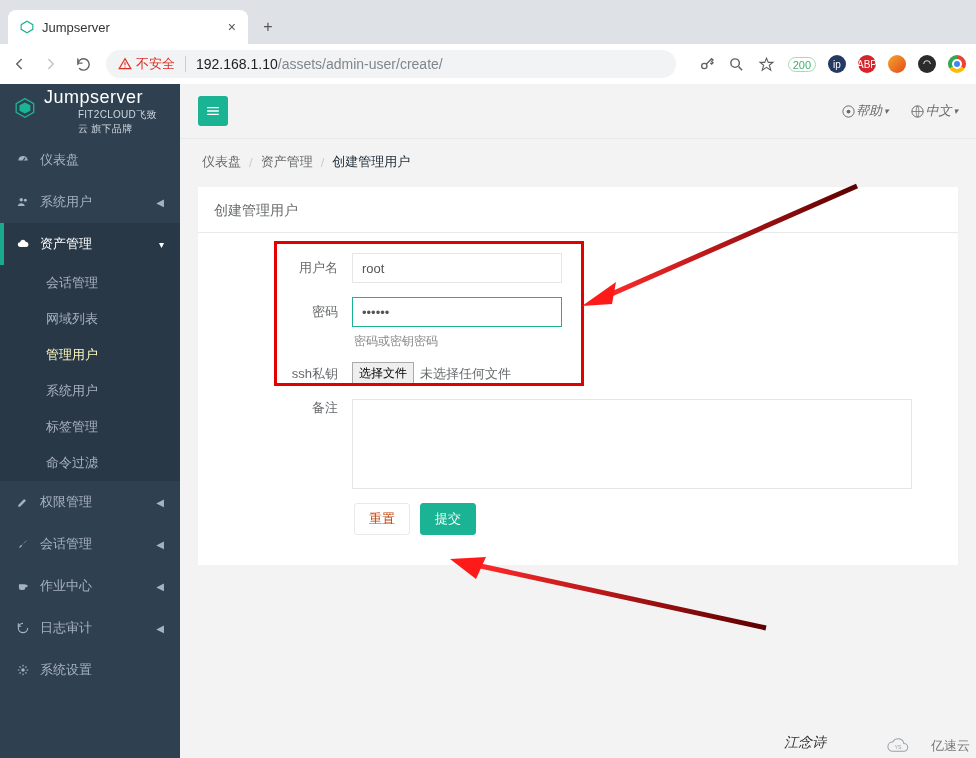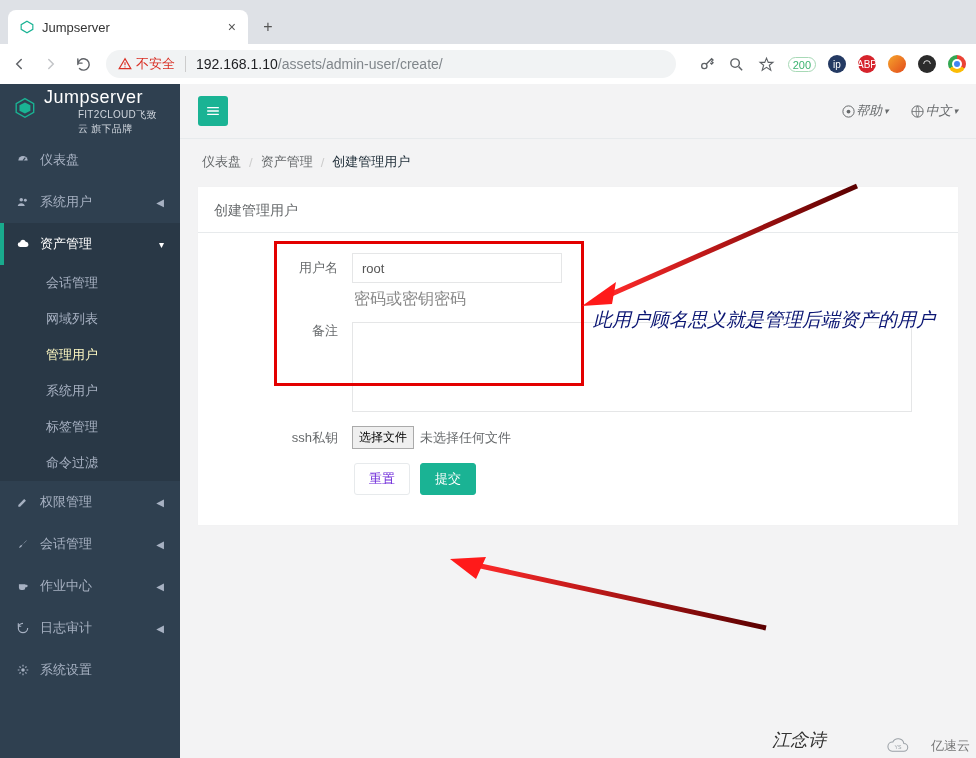--- a/index.html
+++ b/index.html
@@ -194,33 +194,33 @@
     color:#555;
     outline:none;
   }
   .form-row input.pwd { border:1px solid #1ab394; }
   .form-row textarea {
     width:560px;
     height:90px;
     padding:8px;
     resize:none;
   }
-  .help { font-size:16px;color:#888;margin-left:132px;margin-top:-8px;margin-bottom:12px; }
+  .help { font-size:12px;color:#888;margin-left:132px;margin-top:-8px;margin-bottom:12px; }
   .filebtn {
     border:1px solid #aaa;
     background:#efefef;
     font-size:12px;
     padding:2px 6px;
     margin-right:6px;
   }
   .filetext { font-size:13px;color:#676a6c; }
 
   .btn-row { margin-left:132px;margin-top:14px;display:flex;gap:10px; }
   .btn { padding:6px 14px;font-size:13px;border-radius:3px;cursor:pointer; }
-  .btn.reset  { background:#fff;border:1px solid #e7eaec;color:#6d28d9; }
+  .btn.reset  { background:#fff;border:1px solid #e7eaec;color:#c2410c; }
   .btn.submit { background:#1ab394;border:1px solid #1ab394;color:#fff; }
 
   
   .annot-box {
     position:absolute;
     border:3px solid #e30000;
     pointer-events:none;
   }
   .annot-text {
     position:absolute;
@@ -232,21 +232,21 @@
     pointer-events:none;
     white-space:nowrap;
   }
   .arrow { position:absolute; pointer-events:none; }
 
   .watermark1 {
     position:absolute;
     bottom:6px;right:150px;
     font-family:Liberation Mono, monospace;
     font-style:italic;
-    font-size:18px;
+    font-size:14px;
     color:#333;
     text-shadow:0 0 2px #fff;
     pointer-events:none;
   }
   .watermark2 {
     position:absolute;
     bottom:3px;right:6px;
     display:flex;align-items:center;gap:20px;
     font-size:13px;color:#777;
     pointer-events:none;
@@ -475,37 +475,40 @@
     <div class="panel">
       <div class="panel-head">创建管理用户</div>
       <div class="panel-body">
 
         <div class="annot-box" style="top:8px;left:76px;width:310px;height:145px"></div>
 
         <div class="form-row">
           <label>用户名</label>
           <input type="text" value="root" style="">
         </div>
+        <div class="form-row">
+          <label>密码</label>
+          <input type="text" class="pwd" value="••••••" style="">
+        </div>
         <div class="help">密码或密钥密码</div>
-        <div class="form-row" style="align-items:flex-start">
-          <label>备注</label>
-          <textarea style=""></textarea>
-        </div>
         <div class="form-row">
           <label>ssh私钥</label>
           <button class="filebtn">选择文件</button>
           <span class="filetext">未选择任何文件</span>
         </div>
+        <div class="form-row" style="align-items:flex-start">
+          <label>备注</label>
+          <textarea style=""></textarea>
+        </div>
 
         <div class="btn-row">
           <span class="btn reset">重置</span>
           <span class="btn submit">提交</span>
         </div>
 
-        <div class="annot-text" style="top:74px;left:395px">此用户顾名思义就是管理后端资产的用户</div>
 
         <svg class="arrow" style="top:-55px;left:384px" width="290" height="140">
           <defs>
               <linearGradient id="ar1" x1="0" y1="0" x2="1" y2="0">
                 <stop offset="0" stop-color="#ff2a2a"></stop>
                 <stop offset="1" stop-color="#5a0000"></stop>
               </linearGradient>
             </defs>
           <path d="M275 8 L25 118" stroke="url(#ar1)" stroke-width="5"></path>
           <polygon points="0,128 34,104 30,126" fill="#ff1a1a"></polygon>

